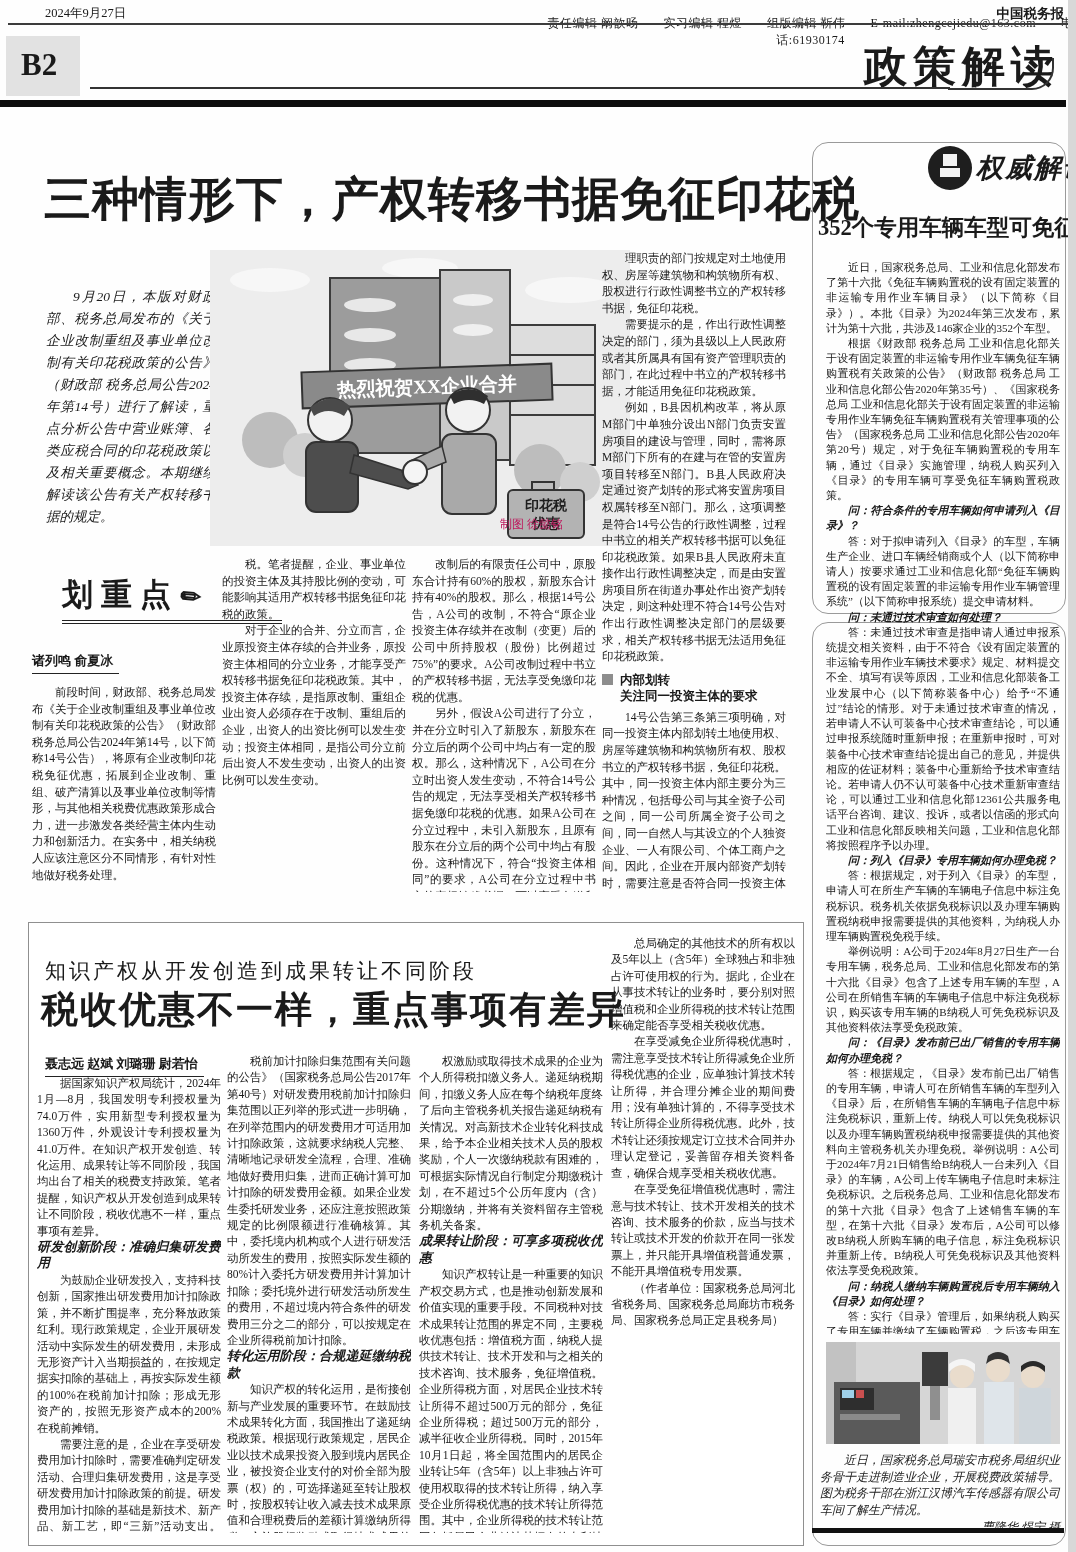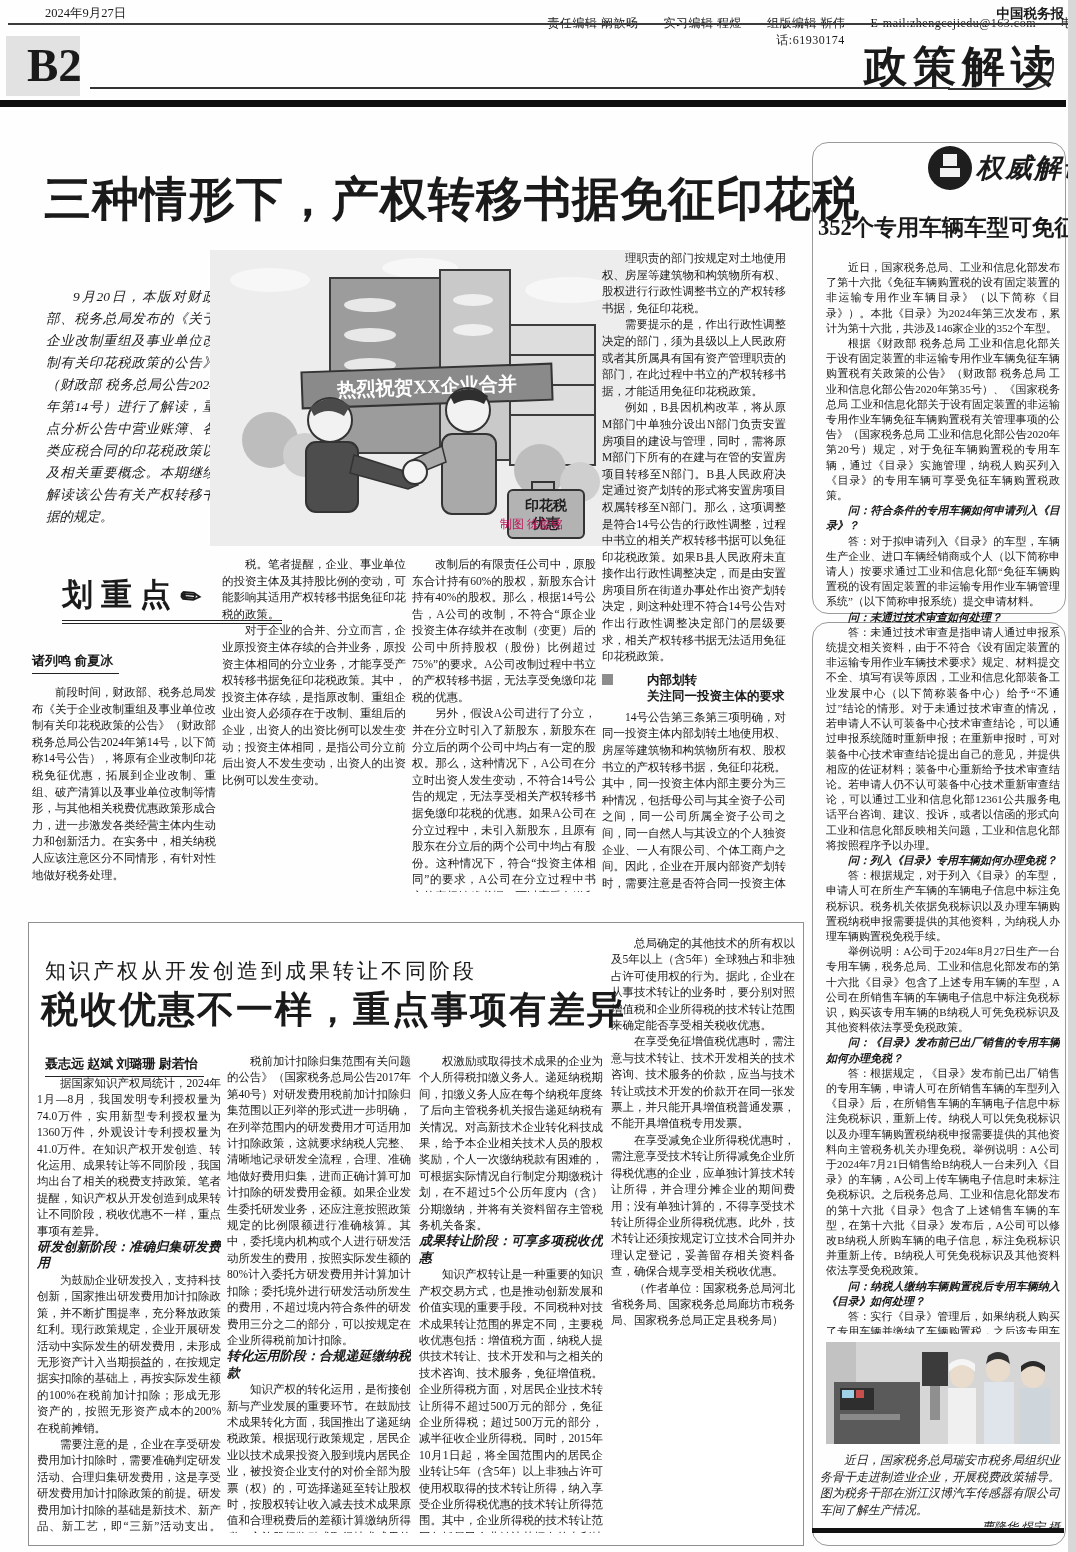--- a/index.html
+++ b/index.html
@@ -6,21 +6,21 @@
   #page{position:relative;width:1076px;height:1552px;background:#fefefe;overflow:hidden;
         font-family:"Liberation Serif","DejaVu Serif",serif;color:#1a1a1a;}
   .abs{position:absolute;}
   
   .date{left:30px;top:5px;font-size:12.5px;margin-left:15px;}
   .editors{left:545px;top:15px;font-size:12px;letter-spacing:.5px;text-align:center;}
   .papername{right:12px;top:5px;font-size:13.5px;font-weight:bold;}
   .toprule{left:8px;right:8px;top:23px;height:2px;background:#3c3c3c;}
   
   .b2block{left:6px;top:36px;width:74px;height:60px;background:#e2e2e2;}
-  .b2block span{display:block;font-size:47px;font-weight:bold;line-height:58px;padding-left:21px;}
+  .b2block span{display:block;font-size:31px;font-weight:bold;line-height:58px;padding-left:15px;}
   .sectiontitle{right:16px;top:38px;font-size:43px;font-weight:bold;letter-spacing:6px;}
   .thinrule{left:90px;top:87px;width:860px;height:2px;background:#333;}
   .hook{left:948px;top:58px;width:104px;height:30px;border-bottom:2px solid #333;border-right:2px solid #333;border-bottom-right-radius:22px;}
   .thickbar{left:0;right:10px;top:100px;height:7px;background:#0e0e0e;}
   
   .a1-headline{left:44px;top:168px;width:764px;font-size:47px;font-weight:bold;letter-spacing:1px;white-space:nowrap;}
   .lead{left:46px;top:286px;width:170px;height:300px;font-style:italic;font-size:13.5px;line-height:22px;text-align:justify;overflow:hidden;}
   .lead p{margin:0;text-indent:2em;}
   .illus{left:210px;top:250px;width:420px;height:296px;background:#ededed;}
   .illus-credit{left:500px;top:516px;font-size:12px;color:#be185d;}
@@ -30,21 +30,21 @@
   .by1{left:32px;top:652px;}
   .col{width:184px;overflow:hidden;font-size:11.5px;line-height:16.6px;text-align:justify;}
   .col p{margin:0;text-indent:2em;}
   .c1{left:32px;top:684px;height:206px;}
   .c2{left:222px;top:556px;height:336px;}
   .c3{left:412px;top:556px;height:336px;}
   .c4{left:602px;top:250px;height:642px;}
   .subhead{display:flex;margin:7px 0 5px;font-weight:bold;font-size:12.5px;line-height:16px;
            font-family:"Liberation Sans","DejaVu Sans",sans-serif;}
   .sq{width:11px;height:11px;background:#8d8d8d;flex:0 0 auto;margin:2px 7px 0 0;}
-  .subhead span.t{white-space:pre-line;margin-left:27px;}
+  .subhead span.t{white-space:pre-line;}
   
   .a2box{left:28px;top:922px;width:774px;height:622px;border:1px solid #8f8f8f;background:#fff;}
   .a2kicker{left:16px;top:34px;font-size:21px;letter-spacing:3px;font-family:"Liberation Sans","DejaVu Sans",sans-serif;}
   .a2headline{left:12px;top:62px;font-size:37px;font-weight:bold;letter-spacing:2px;white-space:nowrap;
               font-family:"Liberation Sans","DejaVu Sans",sans-serif;}
   .by2{left:16px;top:132px;text-align:right;}
   .a2col{width:184px;overflow:hidden;font-size:11.5px;line-height:16.4px;text-align:justify;}
   .a2col p{margin:0;text-indent:2em;}
   .h2line{font-weight:bold;font-size:13px;margin:7px 0 5px;text-indent:0 !important;
           font-family:"Liberation Sans","DejaVu Sans",sans-serif;font-style:italic;}
@@ -193,22 +193,22 @@
         <p class="h2line">转化运用阶段：合规递延缴纳税款</p>
         <p>知识产权的转化运用，是衔接创新与产业发展的重要环节。在鼓励技术成果转化方面，我国推出了递延纳税政策。根据现行政策规定，居民企业以技术成果投资入股到境内居民企业，被投资企业支付的对价全部为股票（权）的，可选择递延至转让股权时，按股权转让收入减去技术成果原值和合理税费后的差额计算缴纳所得税。实施股权奖励或取得技术成果的企业为个人所得税扣缴义务人，实施股</p>
       </div>
     <div class="abs a2col a2c3">
         <p>权激励或取得技术成果的企业为个人所得税扣缴义务人。递延纳税期间，扣缴义务人应在每个纳税年度终了后向主管税务机关报告递延纳税有关情况。对高新技术企业转化科技成果，给予本企业相关技术人员的股权奖励，个人一次缴纳税款有困难的，可根据实际情况自行制定分期缴税计划，在不超过5个公历年度内（含）分期缴纳，并将有关资料留存主管税务机关备案。</p>
         <p class="h2line">成果转让阶段：可享多项税收优惠</p>
         <p>知识产权转让是一种重要的知识产权交易方式，也是推动创新发展和价值实现的重要手段。不同税种对技术成果转让范围的界定不同，主要税收优惠包括：增值税方面，纳税人提供技术转让、技术开发和与之相关的技术咨询、技术服务，免征增值税。企业所得税方面，对居民企业技术转让所得不超过500万元的部分，免征企业所得税；超过500万元的部分，减半征收企业所得税。同时，2015年10月1日起，将全国范围内的居民企业转让5年（含5年）以上非独占许可使用权取得的技术转让所得，纳入享受企业所得税优惠的技术转让所得范围。其中，企业所得税的技术转让范围包括居民企业转让其拥有的专利技术、计算机软件著作权、集成电路布图设计权、植物新品种、生物医药新品种，以及财政部和国家税务</p>
       </div>
     <div class="abs a2col a2c4">
         <p>总局确定的其他技术的所有权以及5年以上（含5年）全球独占和非独占许可使用权的行为。据此，企业在从事技术转让的业务时，要分别对照增值税和企业所得税的技术转让范围来确定能否享受相关税收优惠。</p>
+        <p>在享受减免企业所得税优惠时，需注意享受技术转让所得减免企业所得税优惠的企业，应单独计算技术转让所得，并合理分摊企业的期间费用；没有单独计算的，不得享受技术转让所得企业所得税优惠。此外，技术转让还须按规定订立技术合同并办理认定登记，妥善留存相关资料备查，确保合规享受相关税收优惠。</p>
         <p>在享受免征增值税优惠时，需注意与技术转让、技术开发相关的技术咨询、技术服务的价款，应当与技术转让或技术开发的价款开在同一张发票上，并只能开具增值税普通发票，不能开具增值税专用发票。</p>
-        <p>在享受减免企业所得税优惠时，需注意享受技术转让所得减免企业所得税优惠的企业，应单独计算技术转让所得，并合理分摊企业的期间费用；没有单独计算的，不得享受技术转让所得企业所得税优惠。此外，技术转让还须按规定订立技术合同并办理认定登记，妥善留存相关资料备查，确保合规享受相关税收优惠。</p>
         <p>（作者单位：国家税务总局河北省税务局、国家税务总局廊坊市税务局、国家税务总局正定县税务局）</p>
       </div>
   </div>
 
   <div class="abs sbbox sbA"></div>
   <div class="abs sbbox sbB"></div>
 
   <div class="abs sbbadge">
     <span class="sealicon"></span>
     <span class="bt">权威解读</span>

